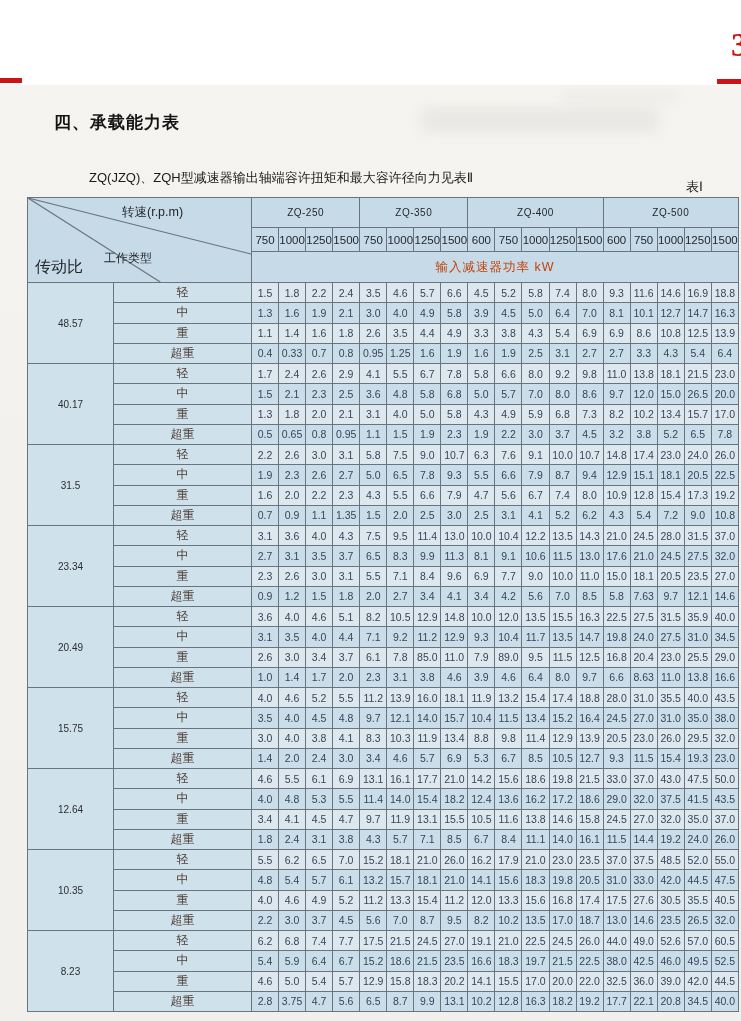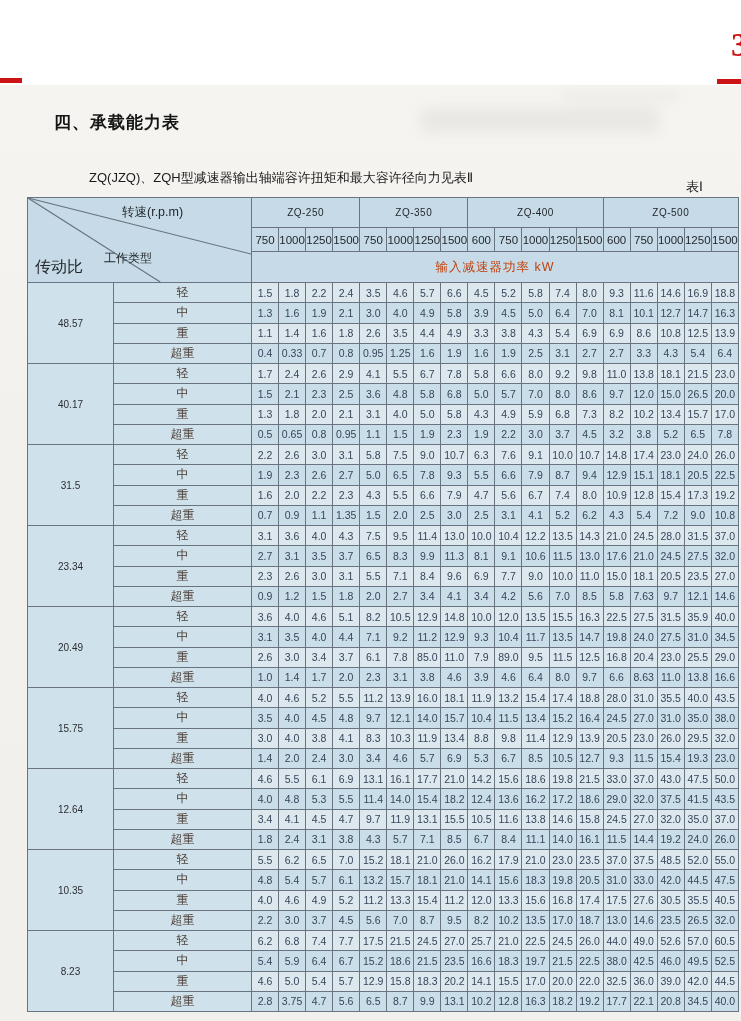--- a/index.html
+++ b/index.html
@@ -816,21 +816,21 @@
             <td class="ratio-cell" rowspan="4">8.23</td>
             <td class="rtype">轻</td>
             <td class="val">6.2</td>
             <td class="val">6.8</td>
             <td class="val">7.4</td>
             <td class="val">7.7</td>
             <td class="val">17.5</td>
             <td class="val">21.5</td>
             <td class="val">24.5</td>
             <td class="val">27.0</td>
-            <td class="val">25.7</td>
+            <td class="val">19.1</td>
             <td class="val">21.0</td>
             <td class="val">22.5</td>
             <td class="val">24.5</td>
             <td class="val">26.0</td>
             <td class="val">44.0</td>
             <td class="val">49.0</td>
             <td class="val">52.6</td>
             <td class="val">57.0</td>
             <td class="val">60.5</td>
           </tr>

